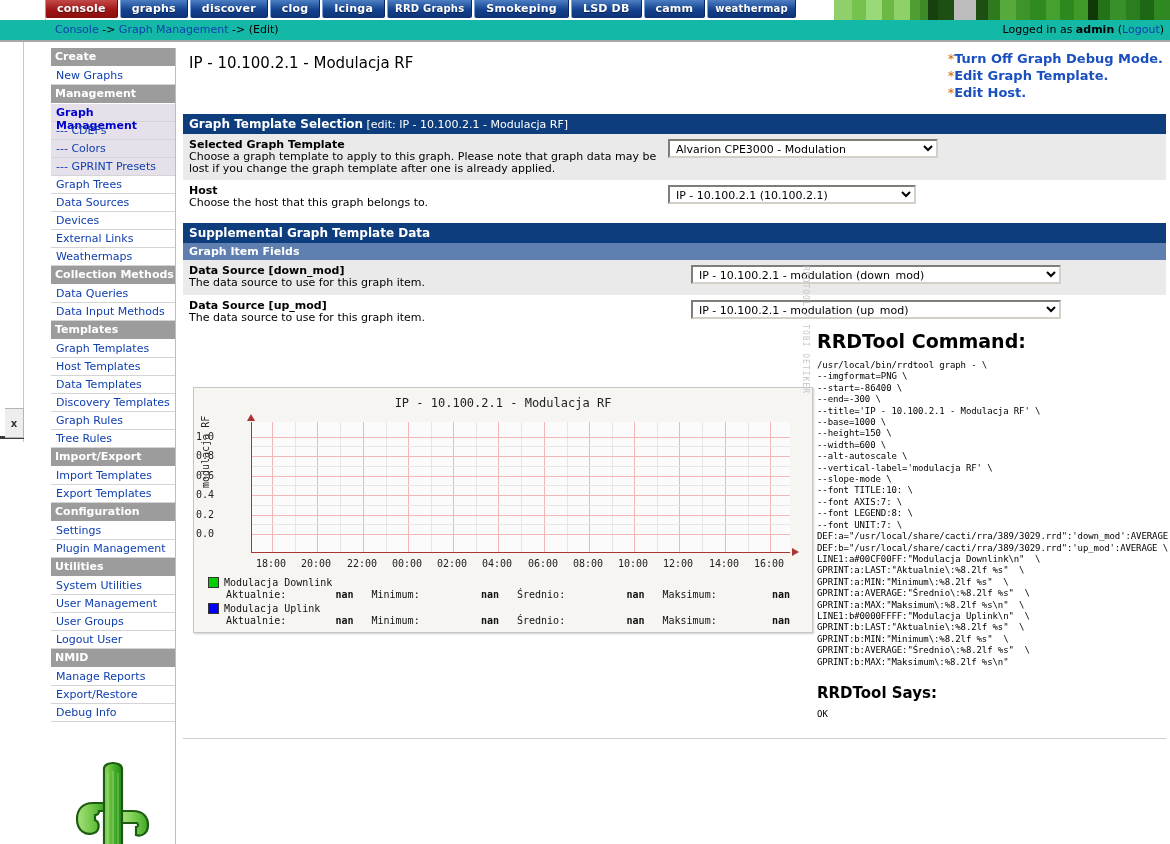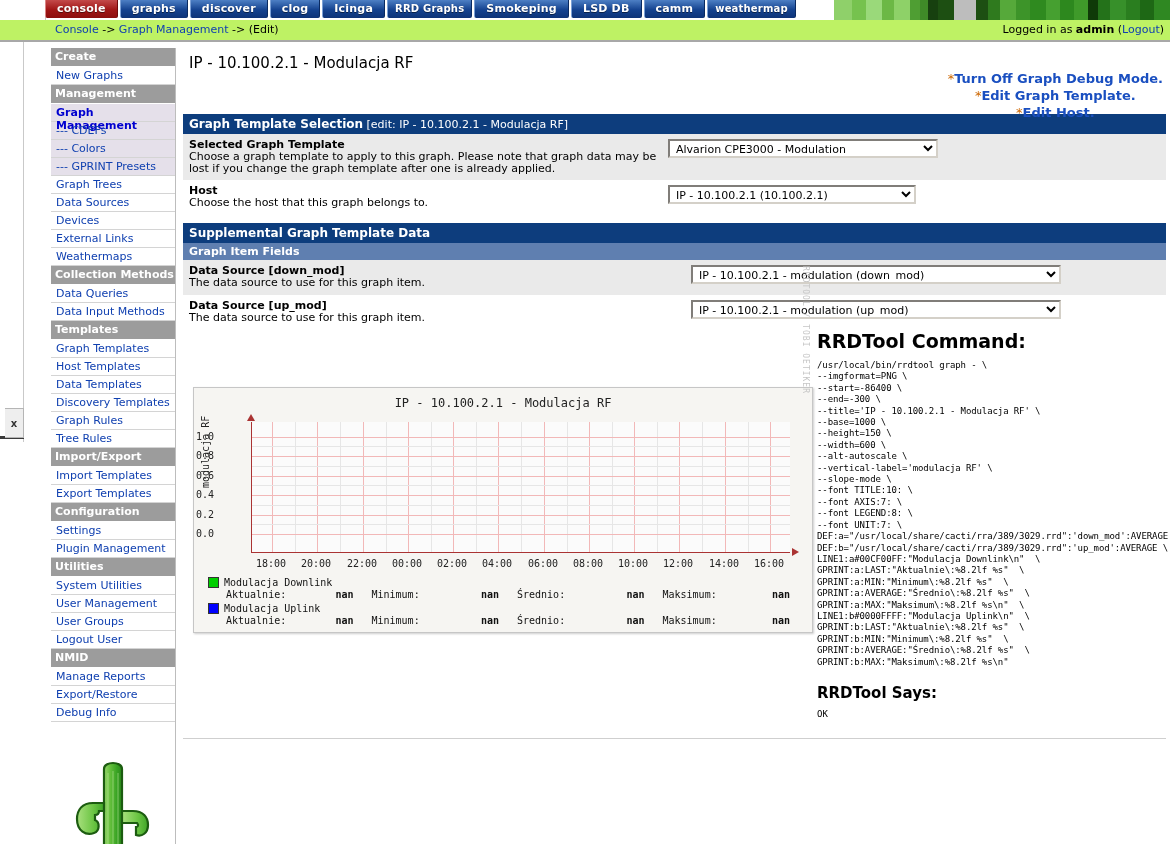--- a/index.html
+++ b/index.html
@@ -49,21 +49,21 @@
   .tab.small { font-size: 10px; padding: 0 7px; }
   .banner-green {
     position:absolute; left: 834px; top: 0; width: 336px; height: 20px;
     overflow:hidden;
   }
   .banner-green .stripe { position:absolute; top:0; height:20px; }
 
   
   .crumbbar {
     position:absolute; left:0; top:20px; width:1170px; height:20px;
-    background:#bef264; border-bottom:2px solid #a8a8a8;
+    background:#14b8a6; border-bottom:2px solid #a8a8a8;
   }
   .crumbbar .inner {
     position:absolute; left:55px; top:3px; font-size:11px; color:#000;
   }
   .crumb-link { color:#1040b0; text-decoration:none; }
   .crumb-sep { color:#000; }
   .crumb-cur { color:#000; }
   .loginfo {
     position:absolute; right:6px; top:3px; font-size:11px; color:#000;
   }
@@ -107,23 +107,22 @@
     height:145px;
   }
 
   
   .main {
     position:absolute; left:183px; top:46px; width:983px;
     background:#ffffff;
   }
   .page-title { font-size:15px; color:#000; padding:8px 0 0 6px; }
   .actions {
-    position:absolute; right:3px; top:4px; text-align:center;
+    position:absolute; right:3px; top:4px; text-align:left;
     line-height:17px;
-    margin-top:20px;
   }
   .actions a {
     display:block; color:#1a4fc0; font-size:13px; font-weight:bold;
     text-decoration:none; white-space:nowrap;
   }
   .actions .star { color:#cc6600; font-weight:normal; }
 
   .sect-blue {
     background:#0d3d7d; color:#ffffff;
     font-size:12px; font-weight:bold;

